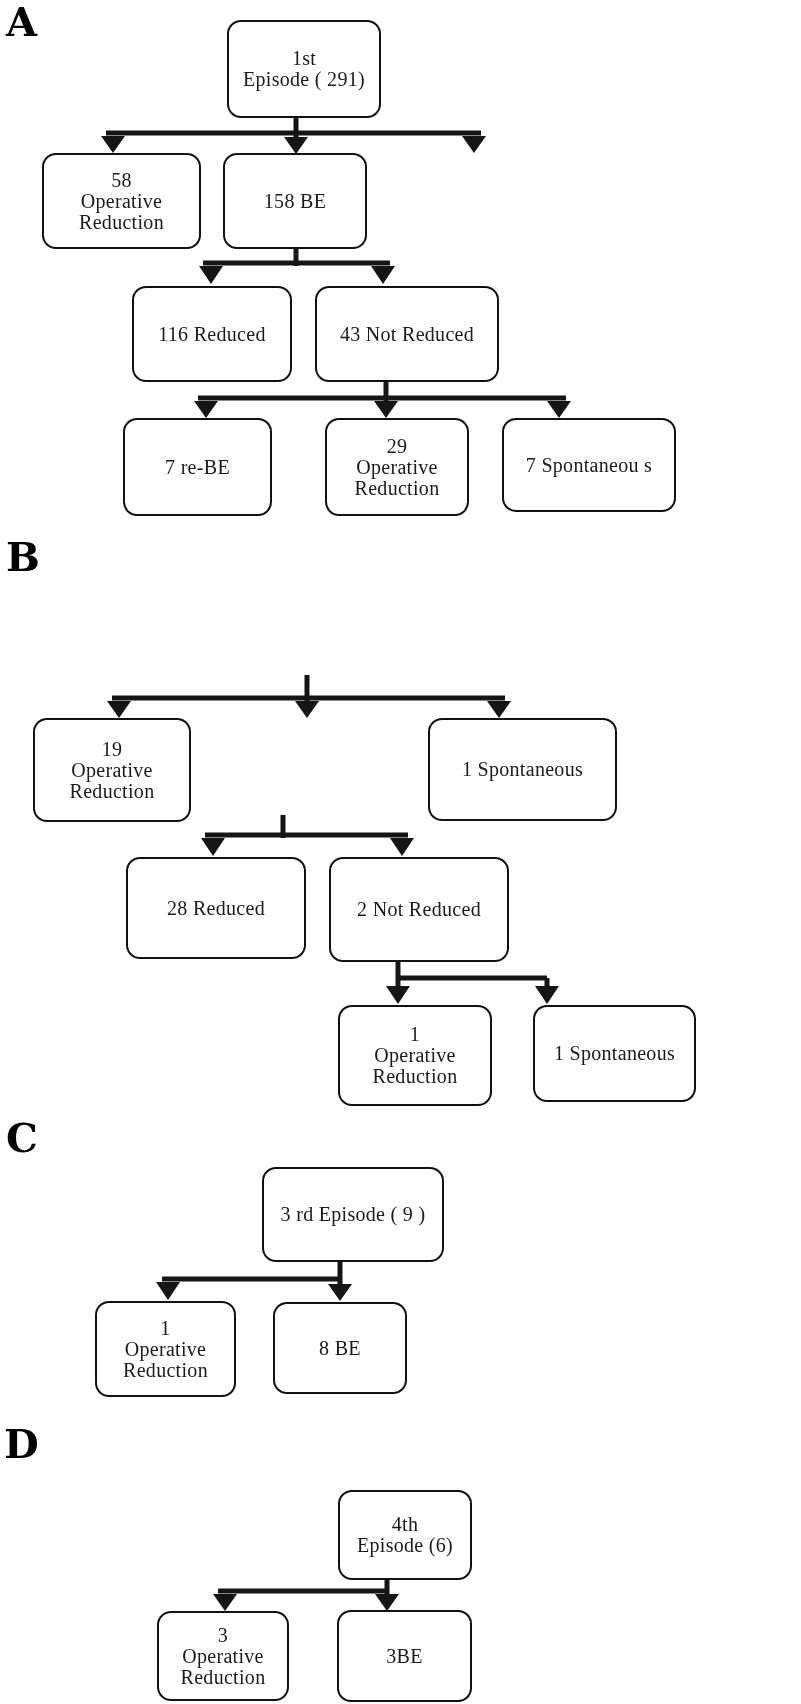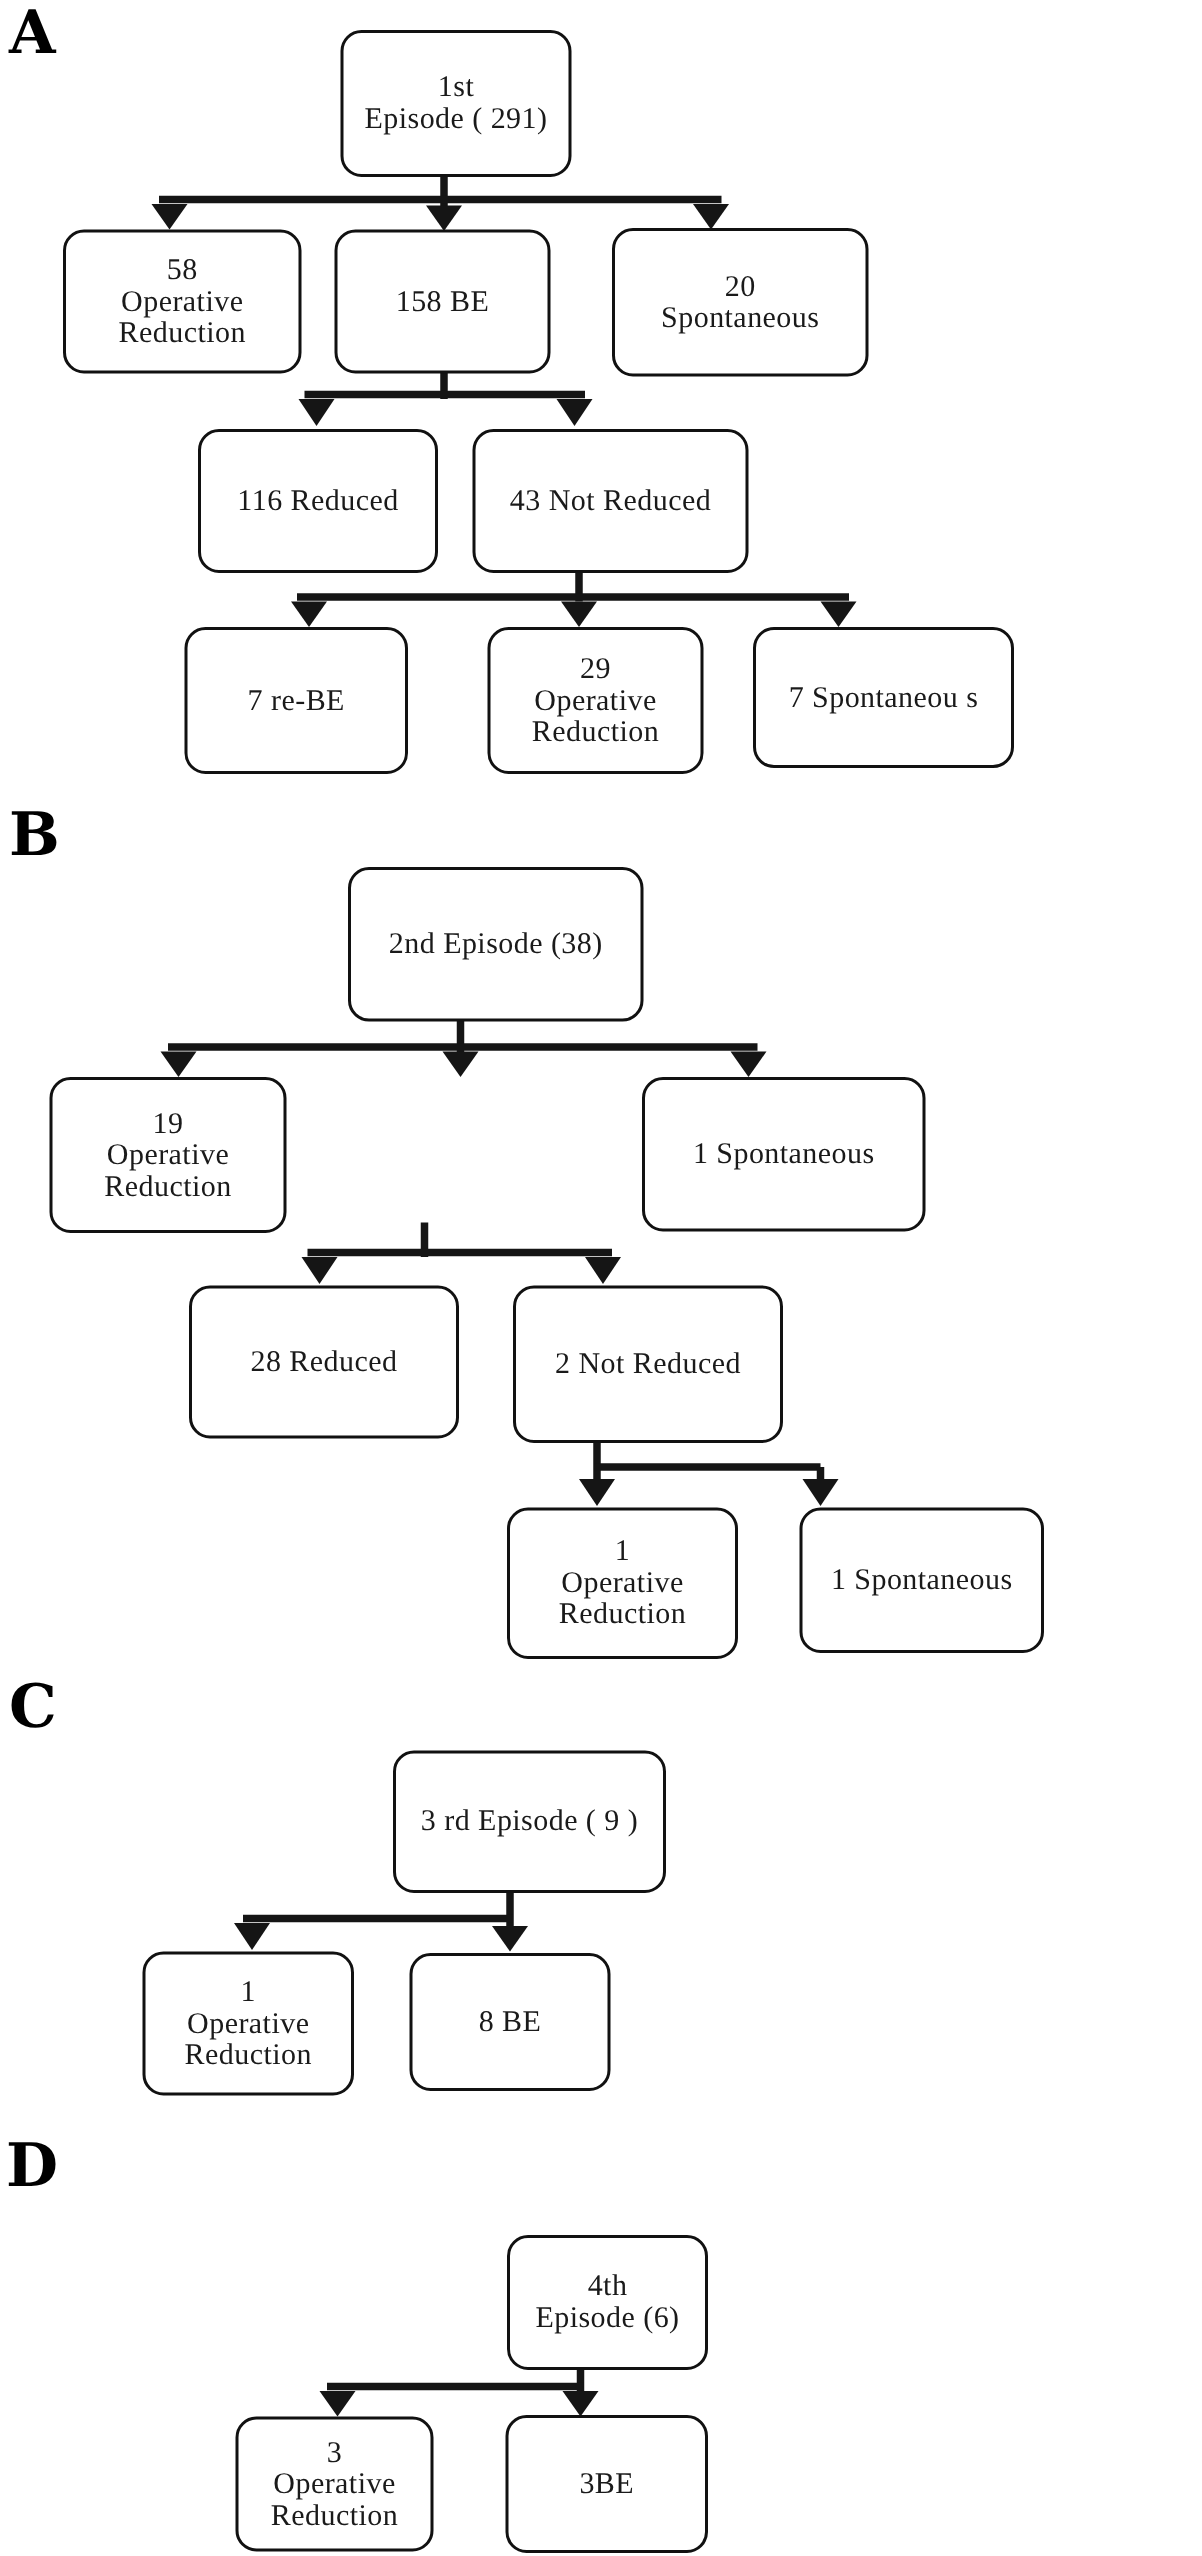--- a/index.html
+++ b/index.html
@@ -92,24 +92,20 @@
   <div class="node" style="left:42px;top:153px;width:155px;height:92px">
     <span class="ln">58</span>
     <span class="ln">Operative</span>
     <span class="ln">Reduction</span>
   </div>
 
   <div class="node" style="left:223px;top:153px;width:140px;height:92px">
     <span class="ln">158 BE</span>
   </div>
 
-  <div class="node" style="left:408px;top:152px;width:167px;height:95px">
-    <span class="ln">20</span>
-    <span class="ln">Spontaneous</span>
-  </div>
 
   <div class="node" style="left:132px;top:286px;width:156px;height:92px">
     <span class="ln">116 Reduced</span>
   </div>
 
   <div class="node" style="left:315px;top:286px;width:180px;height:92px">
     <span class="ln">43 Not Reduced</span>
   </div>
 
   <div class="node" style="left:123px;top:418px;width:145px;height:94px">
@@ -121,40 +117,37 @@
     <span class="ln">Operative</span>
     <span class="ln">Reduction</span>
   </div>
 
   <div class="node" style="left:502px;top:418px;width:170px;height:90px">
     <span class="ln">7 Spontaneou s</span>
   </div>
 
   <div class="panel-label" style="left:6px;top:537px">B</div>
 
-  <div class="node" style="left:232px;top:578px;width:193px;height:99px">
-    <span class="ln">2nd Episode (38)</span>
-  </div>
 
   <div class="node" style="left:33px;top:718px;width:154px;height:100px">
     <span class="ln">19</span>
     <span class="ln">Operative</span>
     <span class="ln">Reduction</span>
   </div>
 
 
   <div class="node" style="left:428px;top:718px;width:185px;height:99px">
     <span class="ln">1 Spontaneous</span>
   </div>
 
   <div class="node" style="left:126px;top:857px;width:176px;height:98px">
     <span class="ln">28 Reduced</span>
   </div>
 
-  <div class="node" style="left:342px;top:857px;width:176px;height:101px">
+  <div class="node" style="left:329px;top:857px;width:176px;height:101px">
     <span class="ln">2 Not Reduced</span>
   </div>
 
   <div class="node" style="left:338px;top:1005px;width:150px;height:97px">
     <span class="ln">1</span>
     <span class="ln">Operative</span>
     <span class="ln">Reduction</span>
   </div>
 
   <div class="node" style="left:533px;top:1005px;width:159px;height:93px">

